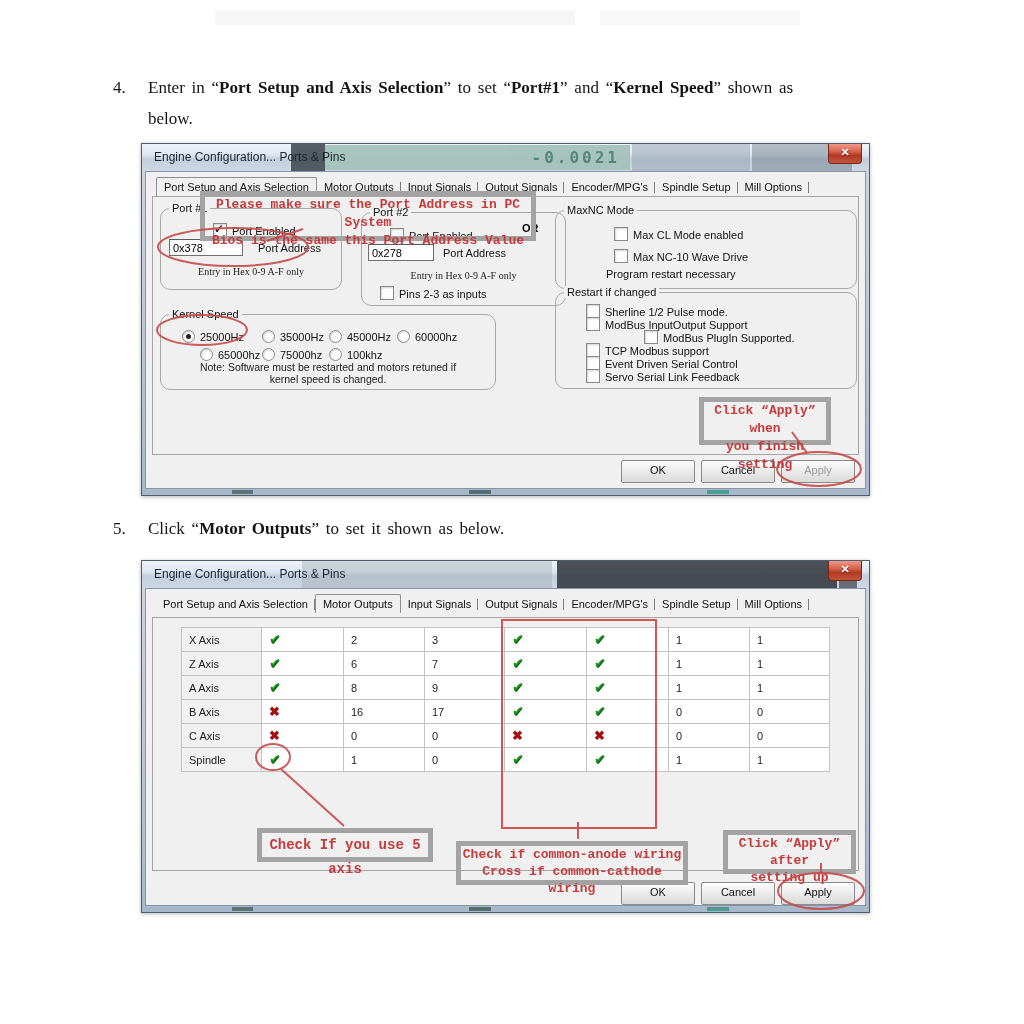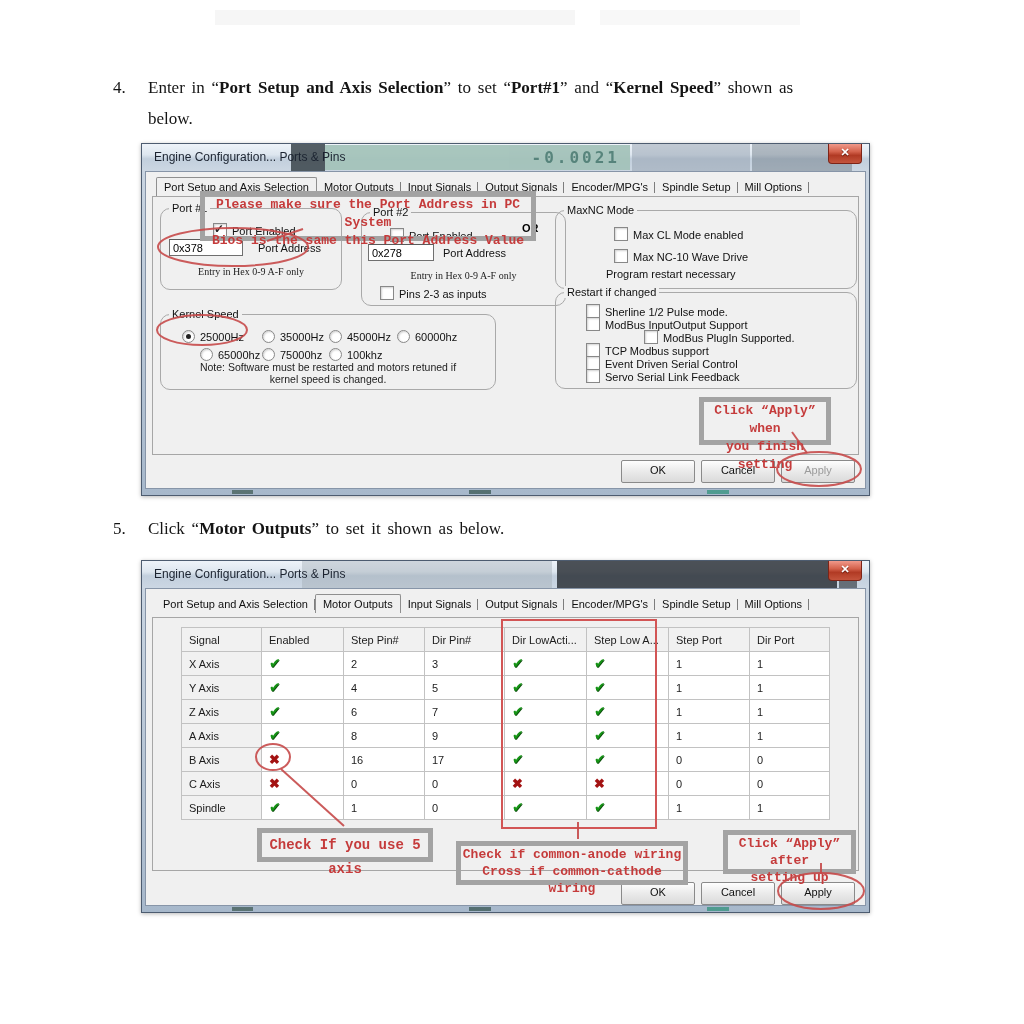--- a/index.html
+++ b/index.html
@@ -217,45 +217,25 @@
         <col style="width:80px">
           <col style="width:82px">
           <col style="width:81px">
           <col style="width:80px">
         <col style="width:82px">
           <col style="width:82px">
           <col style="width:81px">
           <col style="width:80px">
       </colgroup>
       <tbody>
-          <tr>
-        <th>Signal</th>
-        <th>Enabled</th>
-        <th>Step Pin#</th>
-        <th>Dir Pin#</th>
-        <th>Dir LowActi...</th>
-        <th>Step Low A...</th>
-        <th>Step Port</th>
-        <th>Dir Port</th>
-      </tr>
       <tr>
         <td class="sig">X Axis</td>
         <td><span class="mark mark-check"></span></td>
         <td>2</td>
         <td>3</td>
-        <td><span class="mark mark-check"></span></td>
-        <td><span class="mark mark-check"></span></td>
-        <td>1</td>
-        <td>1</td>
-      </tr>
-      <tr>
-        <td class="sig">Y Axis</td>
-        <td><span class="mark mark-check"></span></td>
-        <td>4</td>
-        <td>5</td>
         <td><span class="mark mark-check"></span></td>
         <td><span class="mark mark-check"></span></td>
         <td>1</td>
         <td>1</td>
       </tr>
       <tr>
         <td class="sig">Z Axis</td>
         <td><span class="mark mark-check"></span></td>
         <td>6</td>
         <td>7</td>

